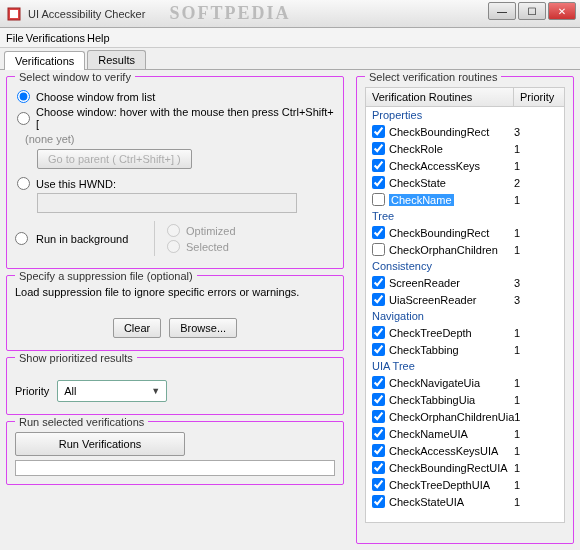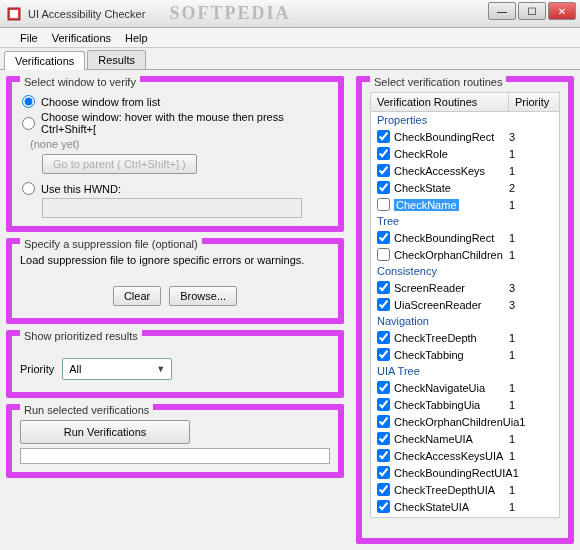--- a/index.html
+++ b/index.html
@@ -6,32 +6,32 @@
 body { background: #e8e8e8; width: 580px; height: 550px; overflow: hidden; }
 
 .titlebar { height: 28px; background: linear-gradient(#f8f8f8, #e0e0e0); border-bottom: 1px solid #aaa; display: flex; align-items: center; padding: 0 6px; position: relative; text-align: right; }
 .titlebar-icon { width: 16px; height: 16px; margin-right: 6px; display:flex;align-items:center;justify-content:center; }
 .title-text { flex: 0 0 auto; color: #333; }
 .watermark { color: #bbb; font-size: 18px; font-weight: bold; letter-spacing: 2px; margin-left: 24px; font-family: Georgia, serif; }
 .winbtns { position: absolute; right: 4px; top: 2px; display: flex; gap: 2px; }
 .winbtn { width: 28px; height: 18px; background: linear-gradient(#f0f0f0,#d0d0d0); border: 1px solid #888; border-radius: 2px; display: flex; align-items: center; justify-content: center; font-size: 10px; cursor:pointer; }
 .winbtn.close { background: linear-gradient(#e77,#c33); color: #fff; }
 
-.menubar { height: 20px; background: #f4f4f4; display: flex; align-items: center; padding: 0 20px; gap: 14px; border-bottom: 1px solid #ccc; }
+.menubar { height: 20px; background: #f4f4f4; display: flex; align-items: center; padding: 0 6px; gap: 2px; border-bottom: 1px solid #ccc; }
 .menuitem { cursor: pointer; }
 
 .tabstrip { height: 22px; background: #f0f0f0; display: flex; align-items: flex-end; padding: 0 4px; border-bottom: 1px solid #aaa; }
 .tab { padding: 3px 10px; border: 1px solid #aaa; border-bottom: none; background: #e4e4e4; margin-right: 2px; border-radius: 3px 3px 0 0; cursor:pointer; }
 .tab.active { background: #fff; position: relative; top: 1px; }
 
 .content { display: flex; height: calc(550px - 28px - 20px - 22px); background: #f0f0f0; }
 .left { flex: 1; padding: 6px; overflow: auto; }
 .right { width: 230px; padding: 6px; }
 
-.group { border: 6px solid #d946ef; border-radius: 2px; padding: 6px 8px 8px 8px; margin-bottom: 6px; background: #f0f0f0; }
+.group { border: 1px solid #d946ef; border-radius: 2px; padding: 6px 8px 8px 8px; margin-bottom: 6px; background: #f0f0f0; }
 .group-title { position: relative; top: -12px; background: #f0f0f0; display: inline-block; padding: 0 4px; color: #333; }
 .group-inner { margin-top: -8px; }
 
 .radio-row { display: flex; align-items: center; gap: 6px; margin: 3px 0 3px 2px; }
 .combo { width: 260px; height: 22px; border: 1px solid #7a9; background: #fff; padding: 0 20px 0 6px; display:flex;align-items:center; position:relative; margin: 2px 0 6px 22px; border-radius:2px; }
 .combo::after { content: "▼"; position:absolute; right:6px; font-size:9px; color:#444; }
 .muted { color: #888; margin-left: 10px; }
 .btn { background: linear-gradient(#fafafa,#e2e2e2); border: 1px solid #999; border-radius: 2px; padding: 3px 10px; cursor:pointer; }
 .txt { border: 1px solid #bbb; background: #fafafa; height: 20px; width: 260px; margin-left:22px; padding: 0 4px; }
 .txt.disabled { background: #eee; color:#999; }
@@ -105,20 +105,34 @@
         <div class="indent" style="margin-top:4px;">
           <button class="btn" disabled="">Go to parent ( Ctrl+Shift+] )</button>
         </div>
 
         <div class="radio-row" style="margin-top:8px;">
           <input type="radio" style="">
           <label>Use this HWND:</label>
         </div>
         <input class="txt disabled" disabled="" style="">
 
+        <div class="row" style="margin-top:8px;">
+          <input type="radio" style="">
+          <label style="width:110px;">Run in background</label>
+          <div style="border-left:1px solid #ccc; padding-left:10px;">
+            <div class="radio-row">
+                <input type="radio" disabled="" style="">
+                <label class="" style="color:#999">Optimized</label>
+              </div>
+            <div class="radio-row">
+                <input type="radio" disabled="" style="">
+                <label style="color:#999">Selected</label>
+              </div>
+          </div>
+        </div>
       </div>
     </div>
 
     <div class="group">
       <span class="group-title">Specify a suppression file (optional)</span>
       <div class="group-inner">
         <div>Load suppression file to ignore specific errors or warnings.</div>
         <div class="row" style="justify-content:center; margin-top:20px;">
           <button class="btn">Clear</button>
           <button class="btn">Browse...</button>

